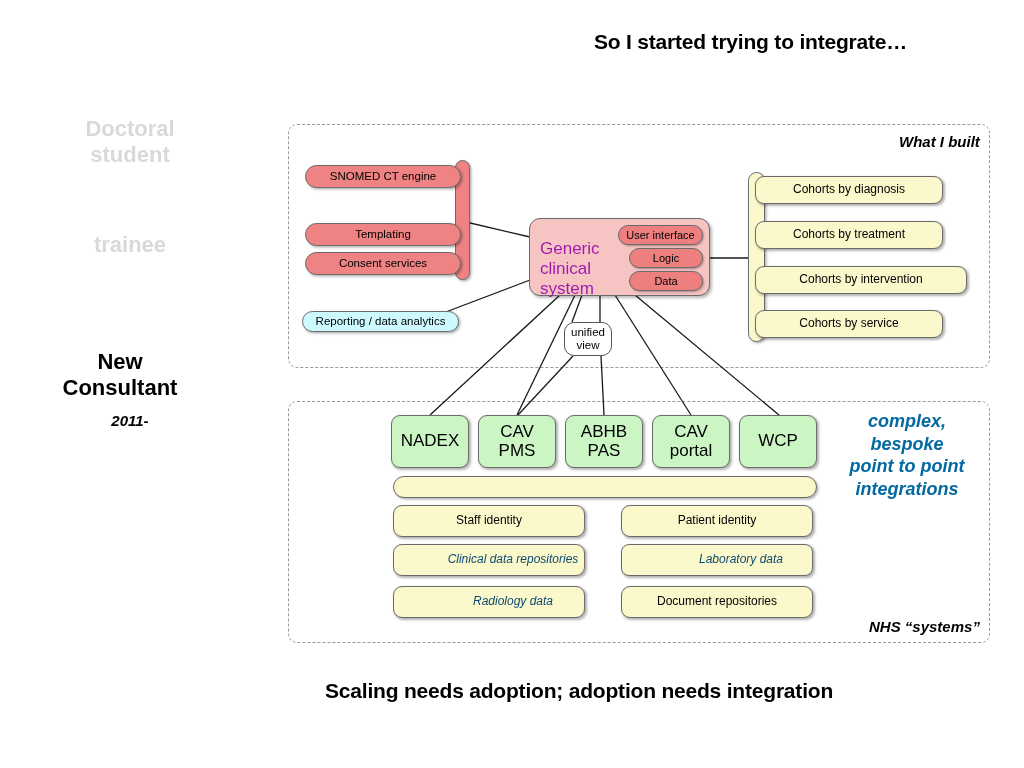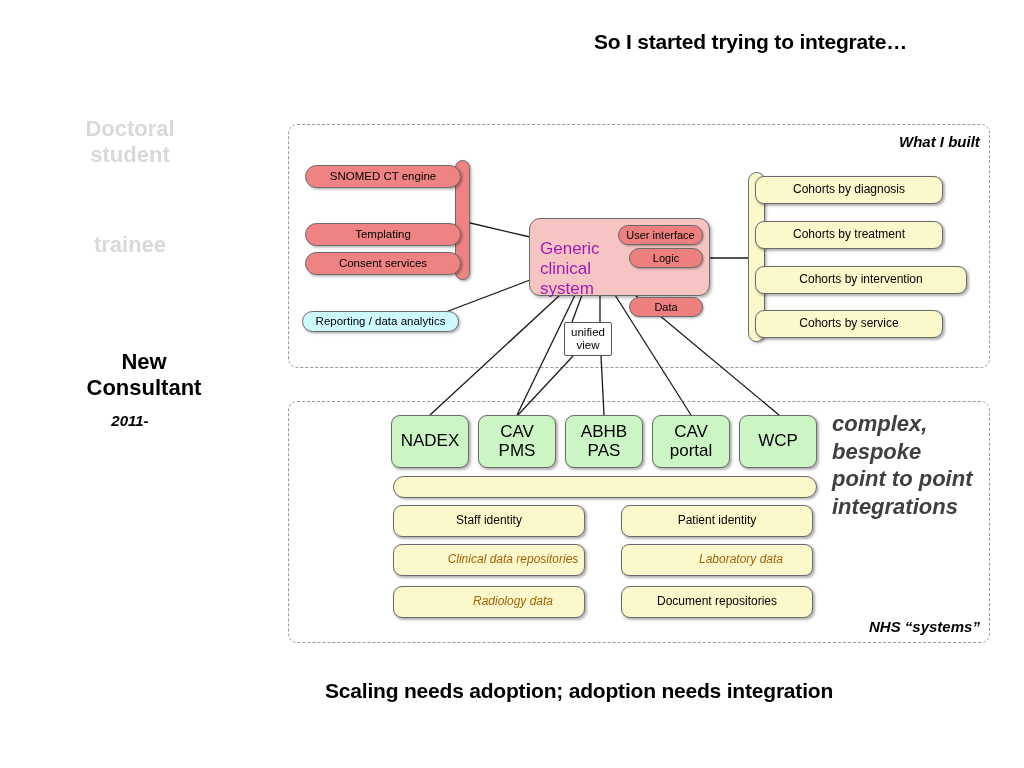--- a/index.html
+++ b/index.html
@@ -35,42 +35,42 @@
   
   .dashed-box{
     position:absolute;border:1.4px dashed #999;border-radius:9px;
     background:transparent;
   }
   .box-caption{
     position:absolute;font-style:italic;font-weight:bold;font-size:15px;color:#000;
     white-space:nowrap;
   }
   .side-note{
-    position:absolute;font-style:italic;font-weight:bold;font-size:22px;
-    line-height:1.25;width:150px;color:#404040;
+    position:absolute;font-style:italic;font-weight:bold;font-size:18px;
+    line-height:1.25;text-align:center;width:150px;color:#0369a1;
   }
 
   
   .node{
     position:absolute;box-sizing:border-box;
     display:flex;align-items:center;justify-content:center;
     text-align:center;border:1px solid #6b6b6b;
     border-radius:9px;
     font-size:12px;line-height:1.15;
     box-shadow:1.5px 1.5px 2.5px rgba(0,0,0,0.30);
     z-index:4;
   }
   .node.pillbar{
     border-radius:999px;background:#ef8282;font-size:11.5px;
   }
   .node.cyan{background:#ccfaff;border-radius:999px;font-size:11.5px;}
   .node.yellow{background:#fbf8cc;}
   .node.green{background:#ccf5c4;font-size:17px;line-height:1.1;}
-  .node.dim{color:#a16207;font-style:italic;padding-left:48px;}
-  .node.plain{background:#fff;border:1px solid #555;border-radius:2px;box-shadow:none;font-size:11.5px;}
+  .node.dim{color:#0c4a6e;font-style:italic;padding-left:48px;}
+  .node.plain{background:#fff;border:1px solid #555;border-radius:10px;box-shadow:none;font-size:11.5px;}
 
   
   .bus{
     position:absolute;border:1px solid #6b6b6b;border-radius:999px;
     box-shadow:1.5px 1.5px 2.5px rgba(0,0,0,0.30);
     z-index:2;
   }
   .bus.red{background:#ef8282;}
   .bus.yellow{background:#fbf8cc;}
 
@@ -124,21 +124,21 @@
   <div class="slide-title">So I started trying to integrate…</div>
   <div class="slide-footer">Scaling needs adoption; adoption needs integration</div>
 
   <div class="stage-label ghost" style="left:15px;top:116px;">
     <div>Doctoral</div>
     <div>student</div>
   </div>
   <div class="stage-label ghost" style="left:15px;top:232px;">
     <div>trainee</div>
   </div>
-  <div class="stage-label active" style="left:29px;top:349px;">
+  <div class="stage-label active" style="left:5px;top:349px;">
     <div>New</div>
     <div>Consultant</div>
   </div>
   <div class="stage-year" style="left:15px;top:412px;">2011-</div>
 
   <div class="dashed-box" style="left:288px;top:124px;width:700px;height:242px;"></div>
   <div class="box-caption" style="left:899px;top:133px;">What I built</div>
 
   <div class="bus red" style="left:455px;top:160px;width:13px;height:118px;"></div>
 
@@ -161,21 +161,21 @@
       <div>Generic</div>
       <div>clinical</div>
       <div>system</div>
     </div>
     <div class="chip" style="left:88px;top:6px;width:85px;height:20px;">
       <span>User interface</span>
     </div>
     <div class="chip" style="left:99px;top:29px;width:74px;height:20px;">
       <span>Logic</span>
     </div>
-    <div class="chip" style="left:99px;top:52px;width:74px;height:20px;margin-top:26px;">
+    <div class="chip" style="left:99px;top:52px;width:74px;height:20px;">
       <span>Data</span>
     </div>
   </div>
 
   <div class="bus yellow" style="left:748px;top:172px;width:15px;height:168px;"></div>
 
   <div class="node yellow" style="left:755px;top:176px;width:188px;height:28px;">
     <span>Cohorts by diagnosis</span>
   </div>
   <div class="node yellow" style="left:755px;top:221px;width:188px;height:28px;">

